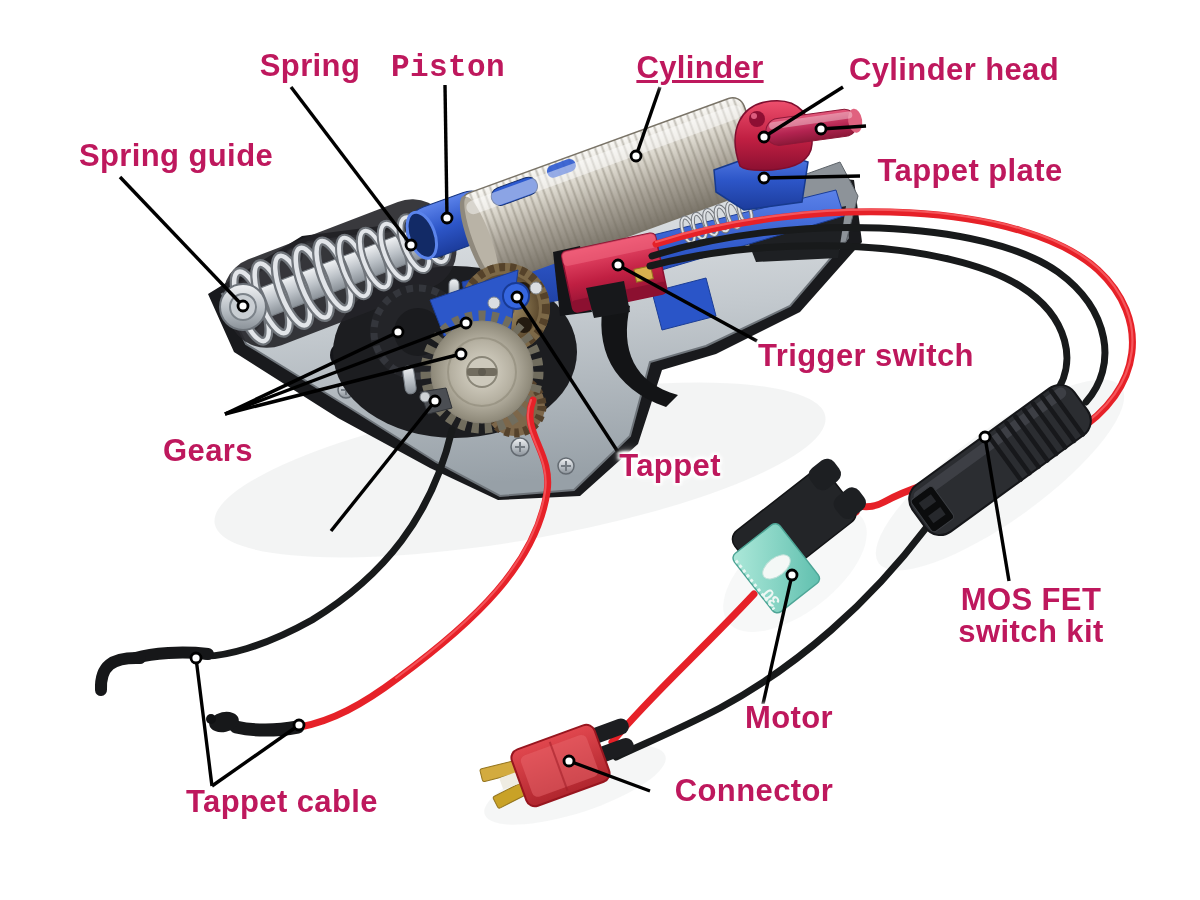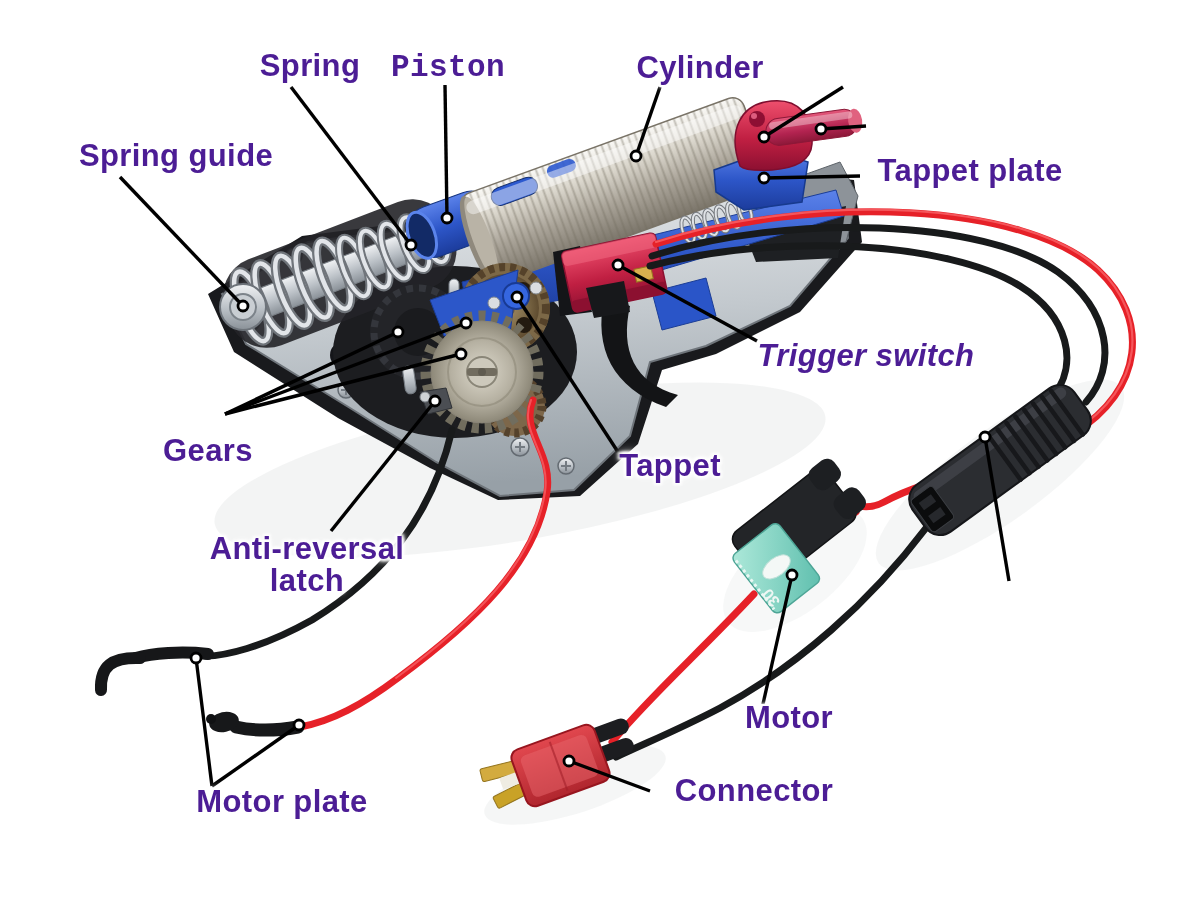--- a/index.html
+++ b/index.html
@@ -8,21 +8,21 @@
   .stage svg.machine{position:absolute;left:0;top:0;z-index:1;}
   #leader-layer{position:absolute;left:0;top:0;z-index:5;pointer-events:none;}
   #label-layer{position:absolute;left:0;top:0;width:100%;height:100%;z-index:6;pointer-events:none;}
   .part-label{
     position:absolute;
     transform:translateX(-50%);
     font-weight:700;
     font-size:31px;
     line-height:1.04;
     letter-spacing:0.4px;
-    color:#4c1d95;
+    color:#be185d;
     white-space:pre-line;
     text-align:center;
     text-shadow:-2px -2px 3px #fff, 2px -2px 3px #fff, -2px 2px 3px #fff,
                  2px 2px 3px #fff, 0 0 7px #fff, 0 0 12px #fff;
   }
 </style>
 </head>
 <body>
 
 <div class="stage">
@@ -340,25 +340,26 @@
       <circle cx="569" cy="761" r="5" fill="#ffffff" stroke="#000000" stroke-width="2.8"></circle>
       <line x1="212" y1="786" x2="196" y2="658" stroke="#000000" stroke-width="3.4"></line>
       <line x1="212" y1="786" x2="299" y2="725" stroke="#000000" stroke-width="3.4"></line>
       <circle cx="196" cy="658" r="5" fill="#ffffff" stroke="#000000" stroke-width="2.8"></circle>
       <circle cx="299" cy="725" r="5" fill="#ffffff" stroke="#000000" stroke-width="2.8"></circle>
     </svg>
 
   <div id="label-layer">
       <div class="part-label" style="left: 310px; top: 50px;">Spring</div>
       <div class="part-label" style="left: 448px; top: 52px; font-family: Liberation Mono, monospace;">Piston</div>
-      <div class="part-label" style="left: 700px; top: 52px;">Cylinder</div>
+      <div class="part-label" style="left: 700px; top: 52px; text-decoration: underline;">Cylinder</div>
+      <div class="part-label" style="left: 954px; top: 54px;">Cylinder head</div>
       <div class="part-label" style="left: 176px; top: 140px;">Spring guide</div>
       <div class="part-label" style="left: 970px; top: 155px;">Tappet plate</div>
-      <div class="part-label" style="left: 866px; top: 340px; font-style: italic;">Trigger switch</div>
+      <div class="part-label" style="left: 866px; top: 340px;">Trigger switch</div>
       <div class="part-label" style="left: 208px; top: 418px; margin-top: 17px;">Gears</div>
       <div class="part-label" style="left: 670px; top: 450px;">Tappet</div>
-      <div class="part-label" style="left: 307px; top: 533px;">Anti-reversal
-latch</div>
+      <div class="part-label" style="left: 1031px; top: 584px;">MOS FET
+switch kit</div>
       <div class="part-label" style="left: 789px; top: 702px;">Motor</div>
       <div class="part-label" style="left: 754px; top: 775px;">Connector</div>
-      <div class="part-label" style="left: 282px; top: 786px;">Motor plate</div>
+      <div class="part-label" style="left: 282px; top: 786px;">Tappet cable</div>
     </div>
 </div>
 
 </body></html>

